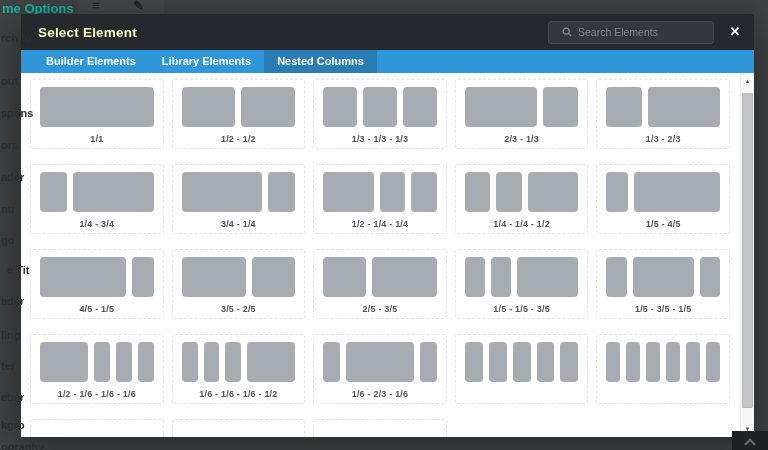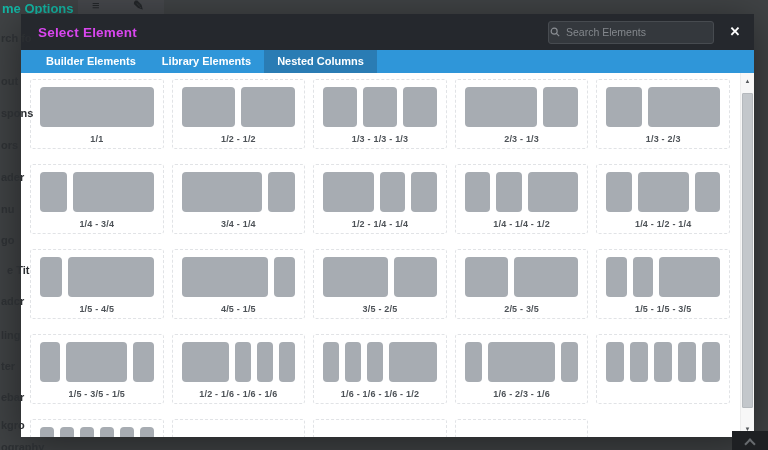--- a/index.html
+++ b/index.html
@@ -20,25 +20,25 @@
   
   .modal {
     position:absolute; left:21px; top:14px; width:733px; height:423px;
     background:#ffffff; overflow:hidden;
     box-shadow:0 8px 40px rgba(0,0,0,0.45);
   }
 
   .modal-header {
     height:36px; background:#25282d; display:flex; align-items:center;
   }
-  .modal-title { color:#d946ef; font-size:13.5px; font-weight:bold; margin-left:17px; letter-spacing:.2px; }
+  .modal-title { color:#fef9c3; font-size:13.5px; font-weight:bold; margin-left:17px; letter-spacing:.2px; }
   .search-wrap {
     margin-left:auto; width:166px; height:23px;
     background:#34383d; border:1px solid #474b50; border-radius:3px;
-    display:flex; align-items:center; padding:0 1px;
+    display:flex; align-items:center; padding:0 13px;
   }
   .search-wrap svg { flex:0 0 auto; }
   .search-input {
     flex:1; min-width:0; background:transparent; border:none; outline:none;
     color:#c6c9cc; font-size:10.5px; margin-left:6px; font-family:"Liberation Sans", sans-serif;
   }
   .search-input::placeholder { color:#84888d; opacity:1; }
   .close-btn {
     width:30px; text-align:center; color:#ffffff; font-size:13px; font-weight:bold;
     cursor:pointer; margin:0 4px 0 6px; line-height:36px;
@@ -178,28 +178,20 @@
           </div>
           <div class="card-label">1/2 - 1/4 - 1/4</div>
         </div>
         <div class="card">
           <div class="boxes">
             <span class="colbox" style="flex-grow: 1;"></span>
             <span class="colbox" style="flex-grow: 1;"></span>
             <span class="colbox" style="flex-grow: 2;"></span>
           </div>
           <div class="card-label">1/4 - 1/4 - 1/2</div>
-        </div>
-        <div class="card">
-          <div class="boxes">
-            <span class="colbox" style="flex-grow: 1;"></span>
-            <span class="colbox" style="flex-grow: 2;"></span>
-            <span class="colbox" style="flex-grow: 1;"></span>
-          </div>
-          <div class="card-label">1/4 - 1/2 - 1/4</div>
         </div>
         <div class="card">
           <div class="boxes">
             <span class="colbox" style="flex-grow: 1;"></span>
             <span class="colbox" style="flex-grow: 4;"></span>
           </div>
           <div class="card-label">1/5 - 4/5</div>
         </div>
         <div class="card">
           <div class="boxes">

